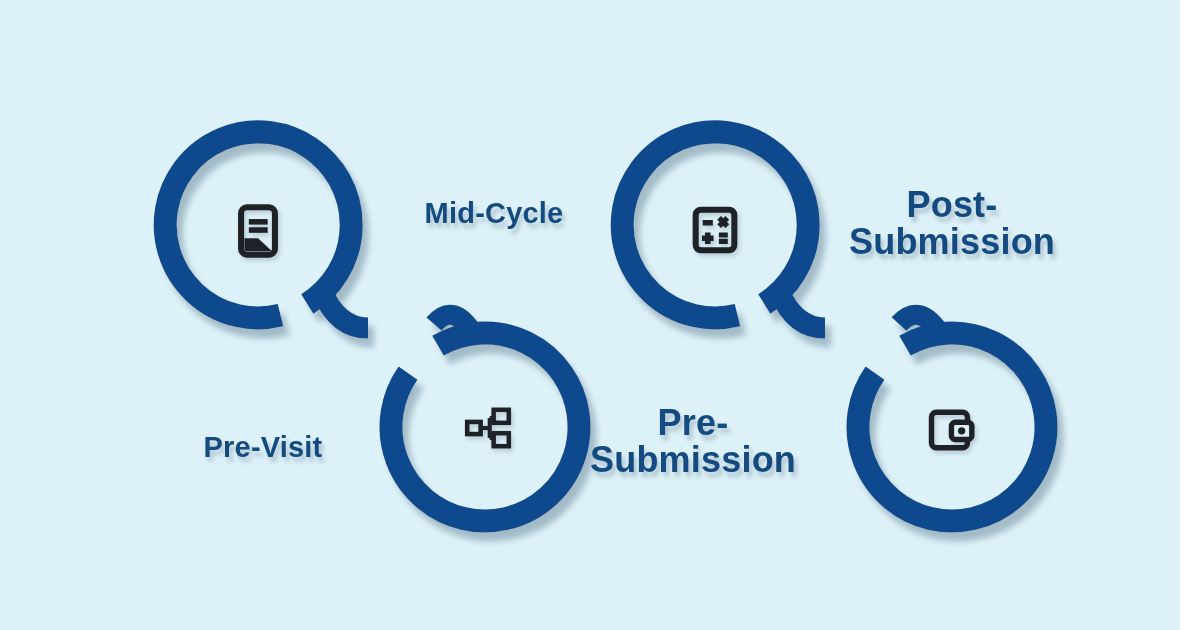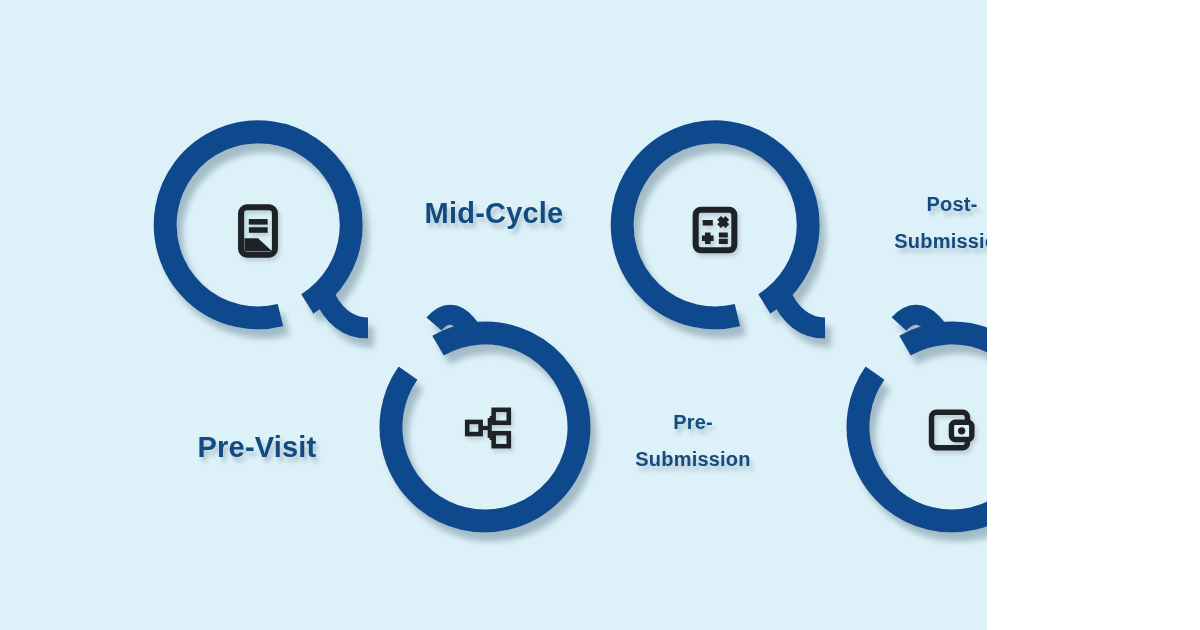--- a/index.html
+++ b/index.html
@@ -1,18 +1,18 @@
 <!DOCTYPE html>
 <html style="--bg: #ddf1f8; --ribbon: #0f4a8c; --text: #134a80; --icon: #1e2227; --shadow: #8fa9b6;"><head>
 <meta charset="utf-8">
 <style>
   html,body{margin:0;padding:0;}
   .stage{
     position:relative;
-    width:987px;height:630px;
+    width:1180px;height:630px;
     background:var(--bg,#ddf1f8);
     overflow:hidden;
     font-family:"Liberation Sans",sans-serif;
   }
   .ribbon{position:absolute;left:0;top:0;}
   .ribbon path{fill:none;stroke:var(--ribbon,#0f4a8c);}
   .ring{stroke-width:23;}
   .line{stroke-width:22;}
   .tail{stroke-width:21;}
   .tail-entry{stroke-width:20;}
@@ -24,21 +24,21 @@
     position:absolute;
     width:260px;
     text-align:center;
     color:var(--text,#134a80);
     font-weight:700;
     white-space:pre-line;
     text-shadow:3px 5px 4px rgba(120,145,160,.45);
     letter-spacing:.2px;
   }
   .label.one{font-size:29px;line-height:34px;}
-  .label.two{font-size:20px;line-height:37px;}
+  .label.two{font-size:36px;line-height:37px;}
 </style>
 </head>
 <body>
 
 <div class="stage">
 
   <svg class="ribbon" width="1200" height="630" viewBox="0 0 1200 630">
     <defs>
       <filter id="ds" x="-15%" y="-15%" width="130%" height="130%">
         <feDropShadow dx="6" dy="9" stdDeviation="3" flood-color="#8fa9b6" flood-opacity="0.75"></feDropShadow>
@@ -92,18 +92,18 @@
     <rect class="stroke" x="3" y="3.8" width="16.6" height="16.4" rx="2.2" stroke-width="2.5"></rect>
     <rect class="pocket" x="12.2" y="8.4" width="9.4" height="8" rx="1.8" stroke-width="2.5"></rect>
     <circle class="fill" cx="16.9" cy="12.4" r="1.7"></circle>
   </svg>
 
   <div class="label one" style="left:364px;top:196px;">Mid-Cycle</div>
 
   <div class="label two" style="left:822px;top:186px;">Post-
 Submission</div>
 
-  <div class="label one" style="left:127px;top:430px;">Pre-Visit</div>
+  <div class="label one" style="left:133px;top:430px;">Pre-Visit</div>
 
   <div class="label two" style="left:563px;top:404px;">Pre-
 Submission</div>
 
 </div>
 
 </body></html>

